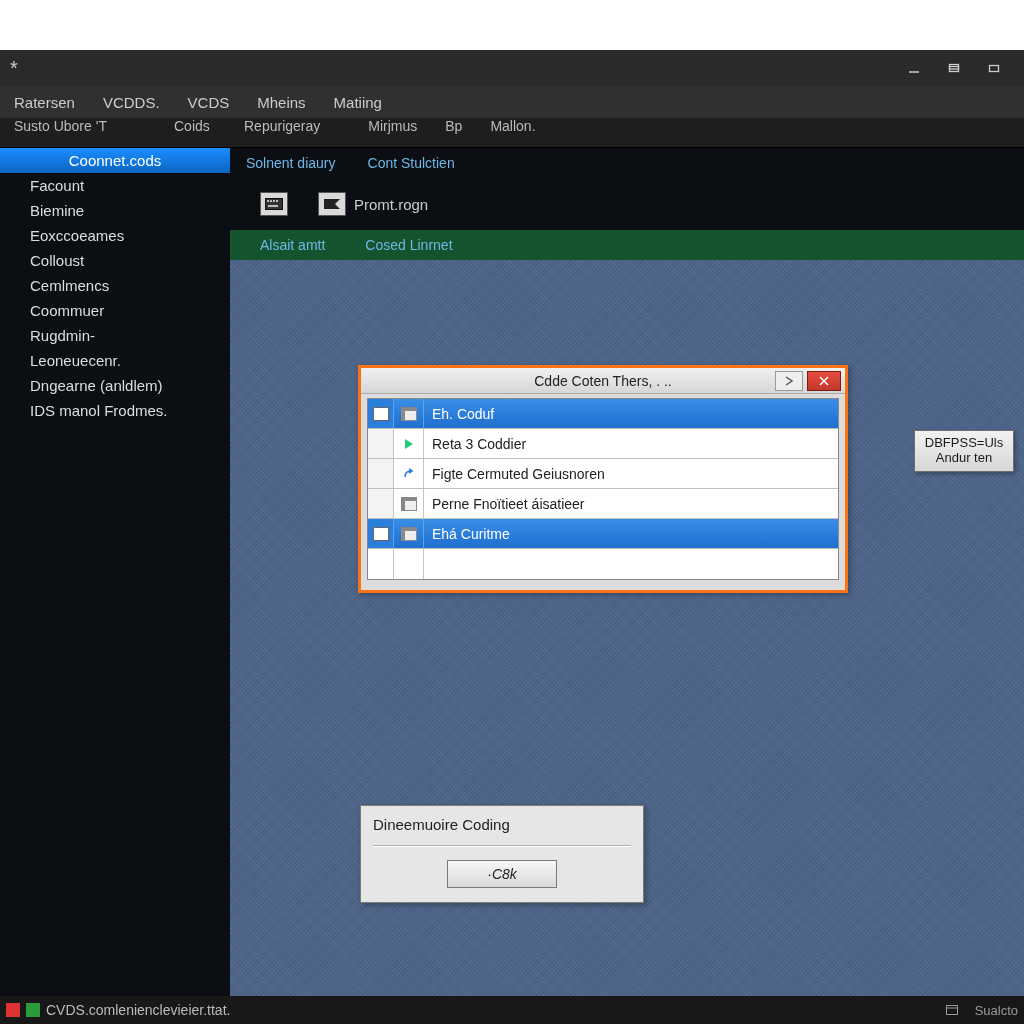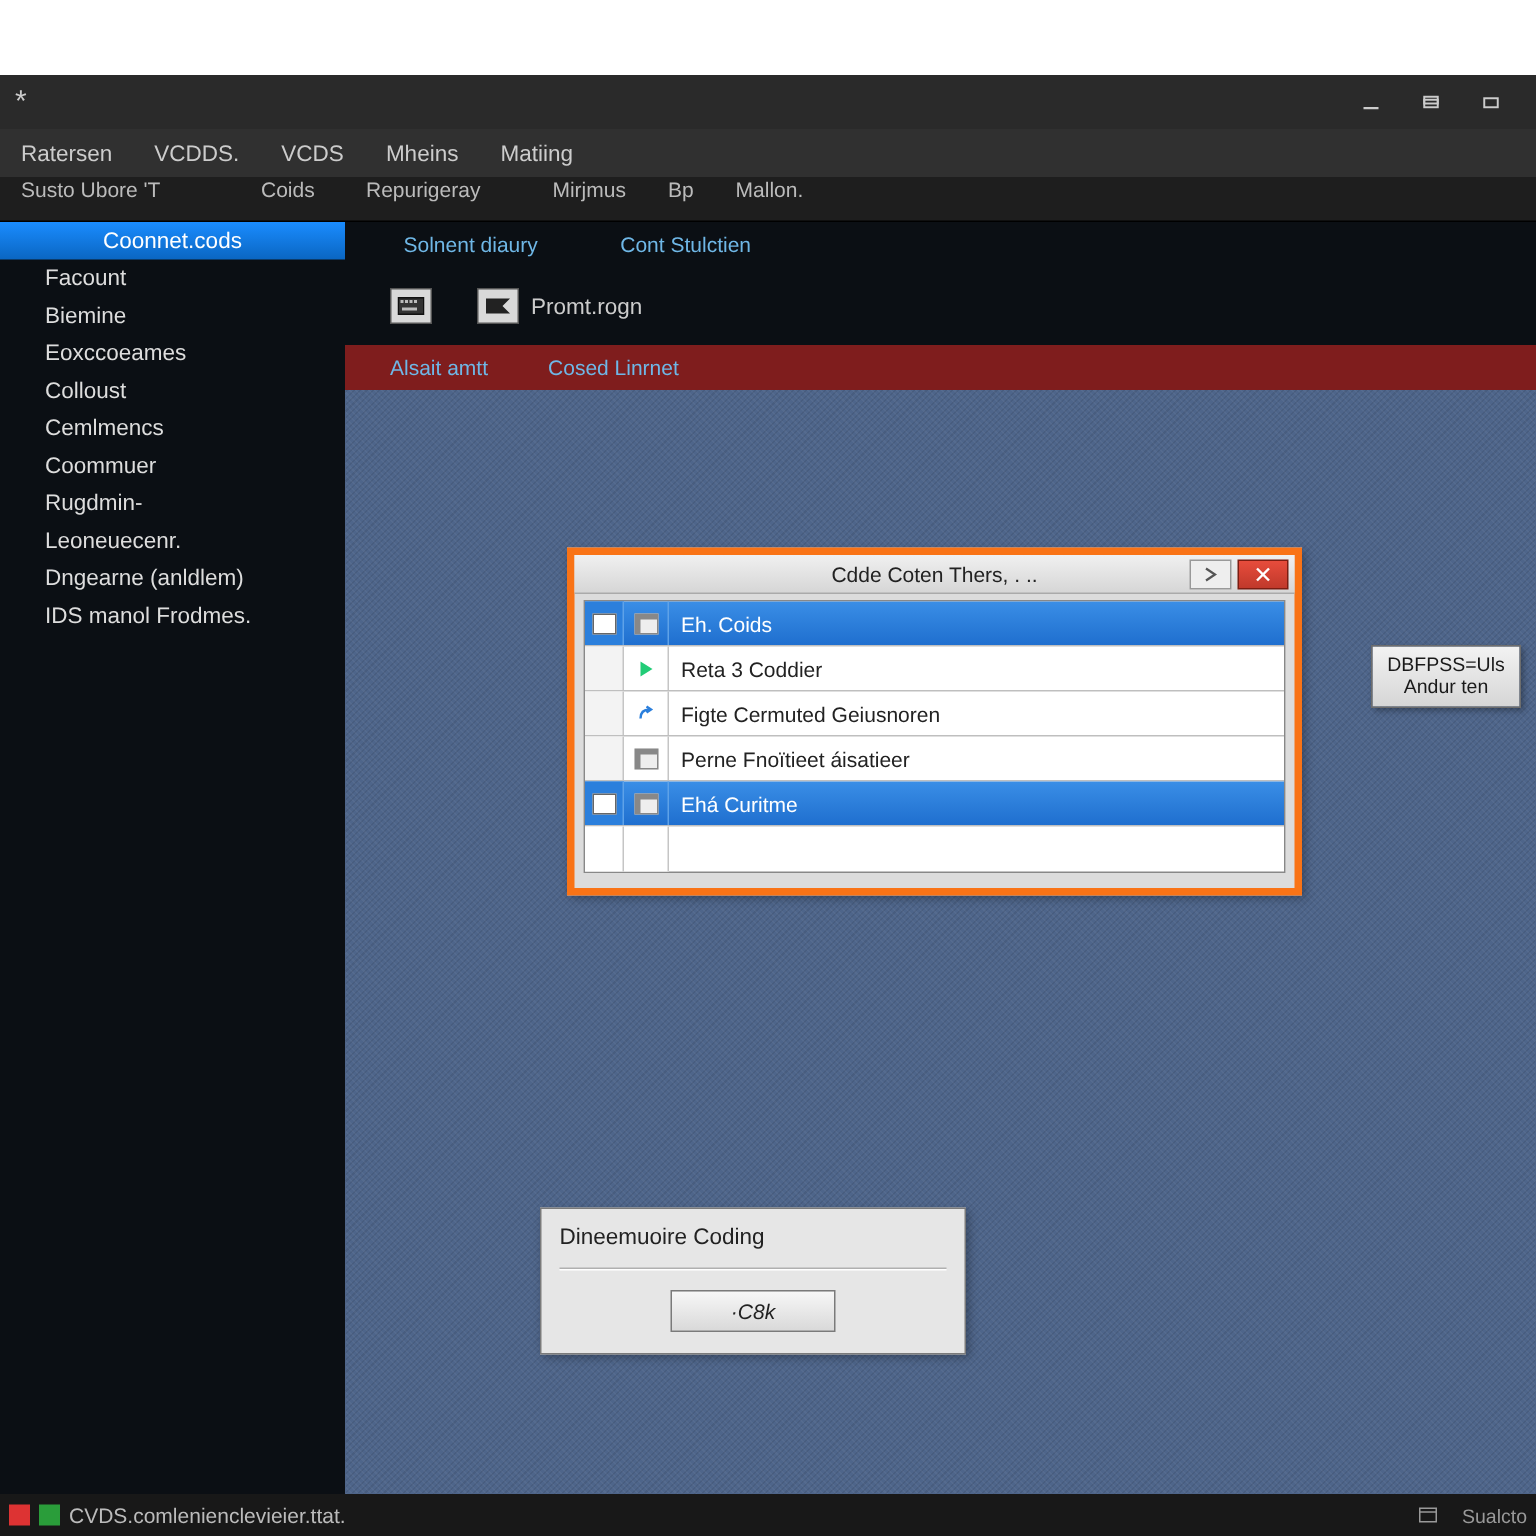--- a/index.html
+++ b/index.html
@@ -31,45 +31,45 @@
 .sidebar { width: 230px; background: #0b0f14; color: #ddd; font-size: 15px; display: flex; flex-direction: column; }
 .sidebar .node { padding: 4px 10px 4px 50px; cursor: pointer; white-space: nowrap; overflow: hidden; text-overflow: ellipsis; }
 .sidebar .node.parent { padding-left: 30px; }
 .sidebar .node.selected-top { background: linear-gradient(#1a8cff,#0a66c2); color: #fff; text-align: center; padding-left: 10px; }
 
 
 .content { flex: 1; display: flex; flex-direction: column; min-width: 0; }
 
 
 .subtab { height: 30px; background: #0b0f14; display: flex; align-items: stretch; color: #6fb7e6; font-size: 14px; }
-.subtab .tab { padding: 0 16px; display: flex; align-items: center; cursor: pointer; margin-left: 23px; }
+.subtab .tab { padding: 0 16px; display: flex; align-items: center; cursor: pointer; }
 
 
 .iconrow { height: 52px; background: #0b0f14; display: flex; align-items: center; color: #ccc; font-size: 15px; padding-left: 30px; gap: 30px; }
 .iconrow .chip { display: flex; align-items: center; gap: 8px; cursor: pointer; }
 .iconbox { width: 28px; height: 24px; background: #d9d9d9; border: 1px solid #555; display: flex; align-items: center; justify-content: center; }
 
 
-.linkrow { height: 30px; background: #7f1d1d; display: flex; align-items: center; padding-left: 30px; gap: 40px; font-size: 14px; }
+.linkrow { height: 30px; background: #14532d; display: flex; align-items: center; padding-left: 30px; gap: 40px; font-size: 14px; }
 .linkrow .lnk { color: #6fb7e6; cursor: pointer; }
 
 
 .canvas { flex: 1; position: relative; background: #4e658a; overflow: hidden; }
 .canvas::before {
   content: "";
   position: absolute; inset: 0;
   background-image:
     repeating-linear-gradient(45deg, rgba(255,255,255,0.04) 0 1px, transparent 1px 3px),
     repeating-linear-gradient(-45deg, rgba(0,0,0,0.08) 0 1px, transparent 1px 3px);
 }
 
 
 .dialog {
-  position: absolute; left: 148px; top: 105px; width: 490px;
-  background: #dcdcdc; border: 5px solid #f97316; box-shadow: 2px 2px 6px rgba(0,0,0,.3);
+  position: absolute; left: 128px; top: 105px; width: 490px;
+  background: #dcdcdc; border: 3px solid #f97316; box-shadow: 2px 2px 6px rgba(0,0,0,.3);
 }
 .dialog .d-title {
   height: 26px; background: linear-gradient(#f0f0f0,#d6d6d6);
   display: flex; align-items: center; justify-content: center;
   position: relative;
   font-size: 14px; color: #222;
   border-bottom: 1px solid #aaa;
 }
 .dialog .d-title .closebtn {
   position: absolute; right: 4px; top: 3px; width: 34px; height: 20px;
@@ -248,21 +248,21 @@
             </div>
           </div>
           <div class="listbox">
             <div class="row sel">
               <div class="cell-a">
                   <span class="miniicon doc"></span>
                 </div>
               <div class="cell-b">
                   <span class="miniicon grid"></span>
                 </div>
-              <div class="cell-c">Eh. Coids</div>
+              <div class="cell-c">Eh. Coduf</div>
             </div>
             <div class="row">
               <div class="cell-a"></div>
               <div class="cell-b">
                   <span class="miniicon play"></span>
                 </div>
               <div class="cell-c">Reta 3 Coddier</div>
             </div>
             <div class="row">
               <div class="cell-a"></div>

